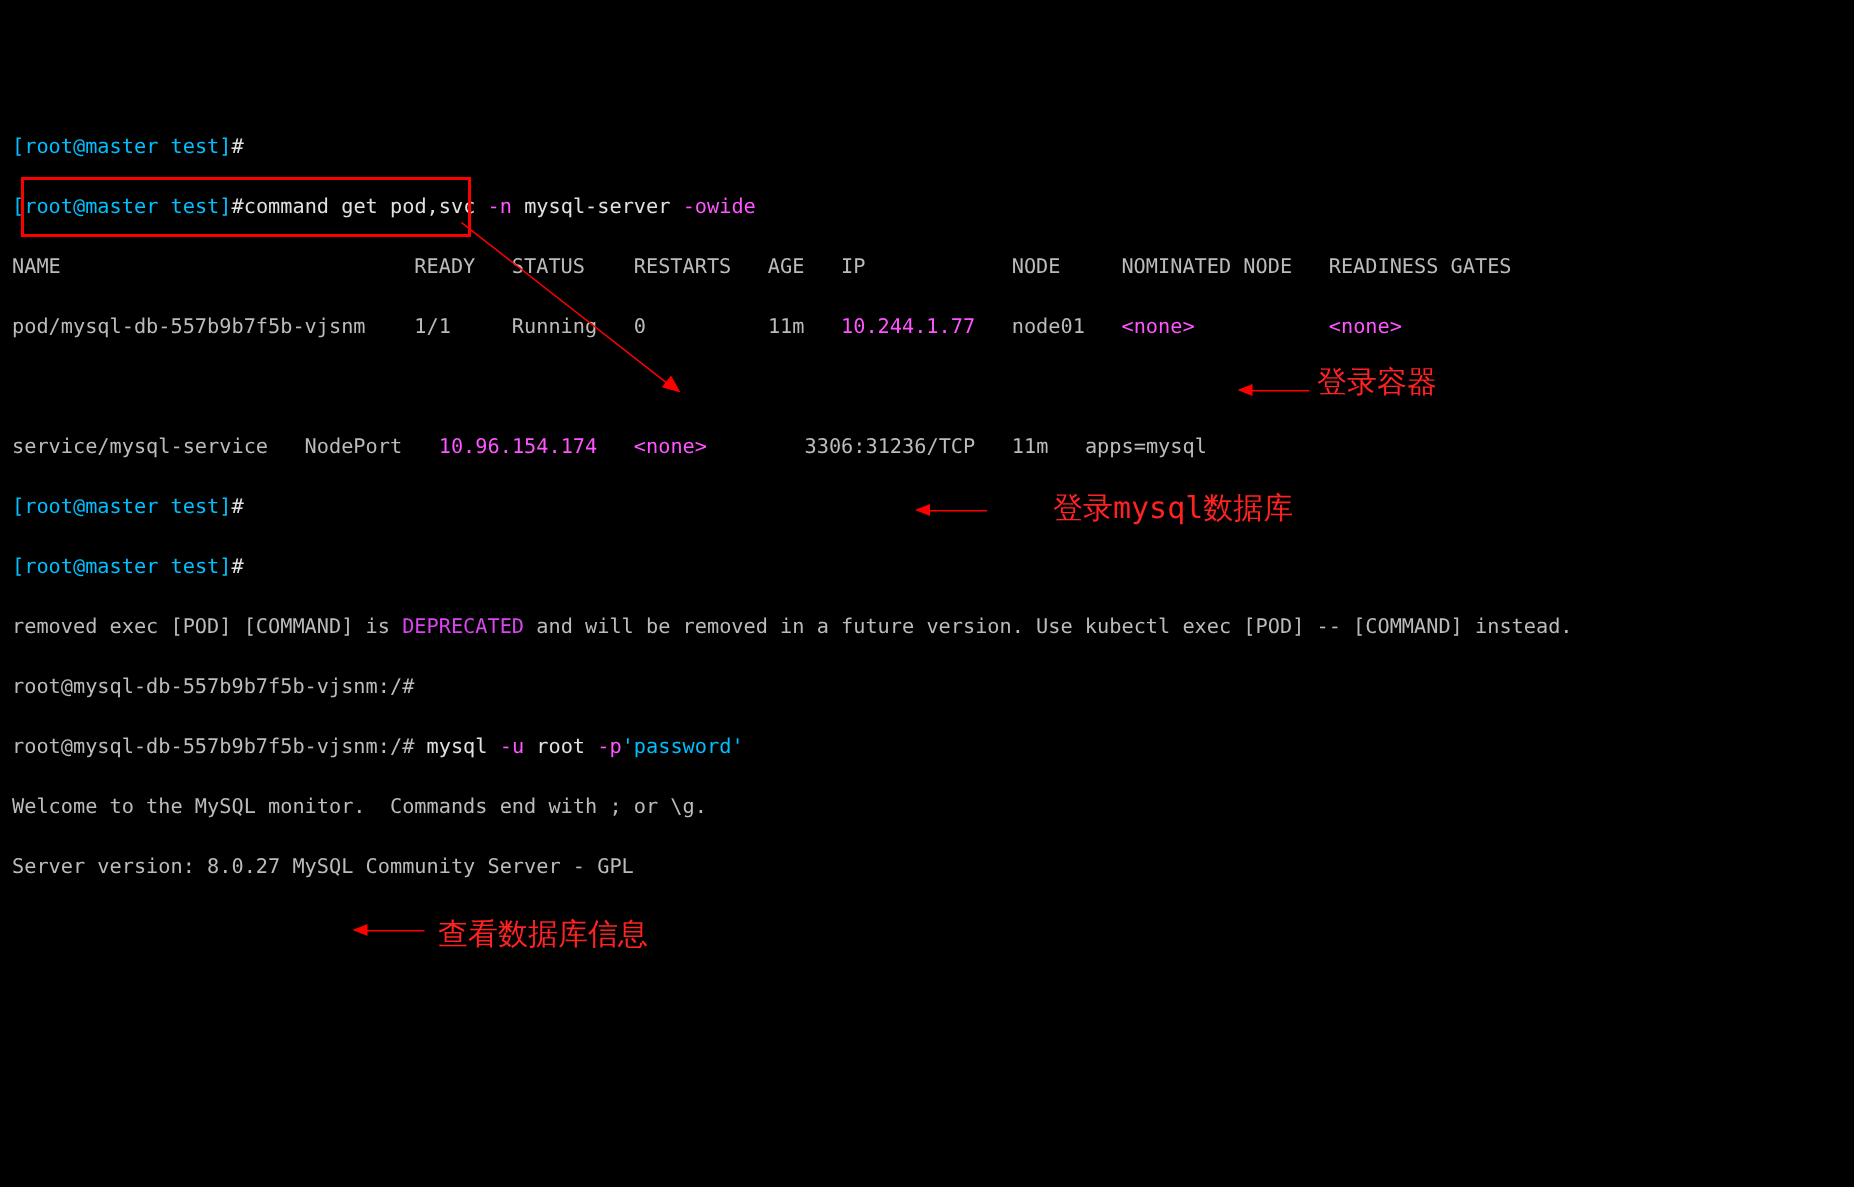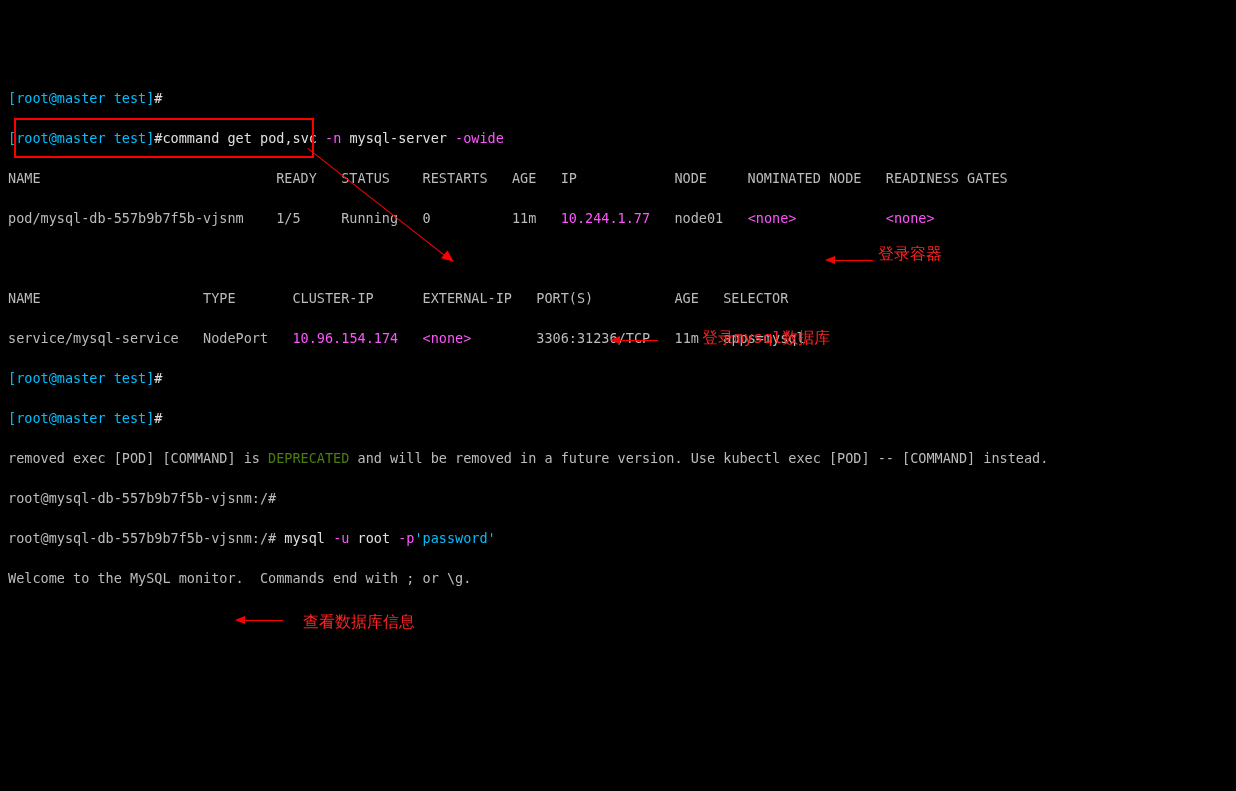--- a/index.html
+++ b/index.html
@@ -11,21 +11,21 @@
       line-height: 20px;
       padding: 8px;
       white-space: pre;
       overflow-x: auto;
       width: 1236px;
     }
     .cyan { color: #00bfff; }
     .white { color: #e0e0e0; }
     .gray { color: #bbb; }
     .magenta { color: #ff55ff; }
-    .yellow { color: #4d7c0f; }
+    .yellow { color: #d946ef; }
     .red-box {
       position: absolute;
       border: 2px solid #ff0000;
       top: 50px;
       left: 6px;
       width: 300px;
       height: 40px;
       pointer-events: none;
     }
     .arrow1 {
@@ -80,44 +80,44 @@
       top: 272px;
       left: 610px;
       pointer-events: none;
     }
     .arrow4 {
       position: absolute;
       top: 552px;
       left: 235px;
       pointer-events: none;
     }
-    .annot { color: #ff2222; position: absolute; font-size: 16px; }
+    .annot { color: #ff2222; position: absolute; font-size: 20px; }
     .annot1 { top: 176px; left: 870px; }
     .annot2 { top: 260px; left: 694px; }
-    .annot3 { top: 544px; left: 295px; }
+    .annot3 { top: 544px; left: 284px; }
     .terminal { position: relative; }
   </style>
 </head>
 <body>
 
 
 <div class="terminal">
 <div><span class="cyan">[</span><span class="cyan">root@master</span><span class="cyan"> test</span><span class="cyan">]</span><span class="white">#</span></div>
 <div><span class="cyan">[</span><span class="cyan">root@master</span><span class="cyan"> test</span><span class="cyan">]</span><span class="white">#</span><span class="white">command get pod,svc </span><span class="magenta">-n</span><span class="white"> mysql-server </span><span class="magenta">-owide</span></div>
 <div><span class="gray">NAME                             READY   STATUS    RESTARTS   AGE   IP            NODE     NOMINATED NODE   READINESS GATES</span></div>
-<div><span class="gray">pod/mysql-db-557b9b7f5b-vjsnm</span><span class="gray">    1/5     Running   0          11m   </span><span class="magenta">10.244.1.77</span><span class="gray">   node01   </span><span class="magenta">&lt;none&gt;</span><span class="gray">           </span><span class="magenta">&lt;none&gt;</span></div>
+<div><span class="gray">pod/mysql-db-557b9b7f5b-vjsnm</span><span class="gray">    1/1     Running   0          11m   </span><span class="magenta">10.244.1.77</span><span class="gray">   node01   </span><span class="magenta">&lt;none&gt;</span><span class="gray">           </span><span class="magenta">&lt;none&gt;</span></div>
 <div> </div>
-<div><span class="gray">NAME                    TYPE       CLUSTER-IP      EXTERNAL-IP   PORT(S)          AGE   SELECTOR</span></div>
 <div><span class="gray">service/mysql-service   NodePort   </span><span class="magenta">10.96.154.174</span><span class="gray">   </span><span class="magenta">&lt;none&gt;</span><span class="gray">        3306:31236/TCP   11m   apps=mysql</span></div>
 <div><span class="cyan">[</span><span class="cyan">root@master</span><span class="cyan"> test</span><span class="cyan">]</span><span class="white">#</span></div>
 <div><span class="cyan">[</span><span class="cyan">root@master</span><span class="cyan"> test</span><span class="cyan">]</span><span class="white">#</span></div>
 <div><span class="gray">removed exec [POD] [COMMAND] is </span><span class="yellow">DEPRECATED</span><span class="gray"> and will be removed in a future version. Use kubectl exec [POD] -- [COMMAND] instead.</span></div>
 <div><span class="gray">root@mysql-db-557b9b7f5b-vjsnm:/#</span></div>
 <div><span class="gray">root@mysql-db-557b9b7f5b-vjsnm:/#</span><span class="white"> mysql </span><span class="magenta">-u</span><span class="white"> root </span><span class="magenta">-p</span><span class="cyan">'password'</span></div>
 <div><span class="gray">Welcome to the MySQL monitor.  Commands end with ; or \g.</span></div>
+<div><span class="gray">Server version: 8.0.27 MySQL Community Server - GPL</span></div>
 <div> </div>
 
 
 
 
 
 
 
 
 

